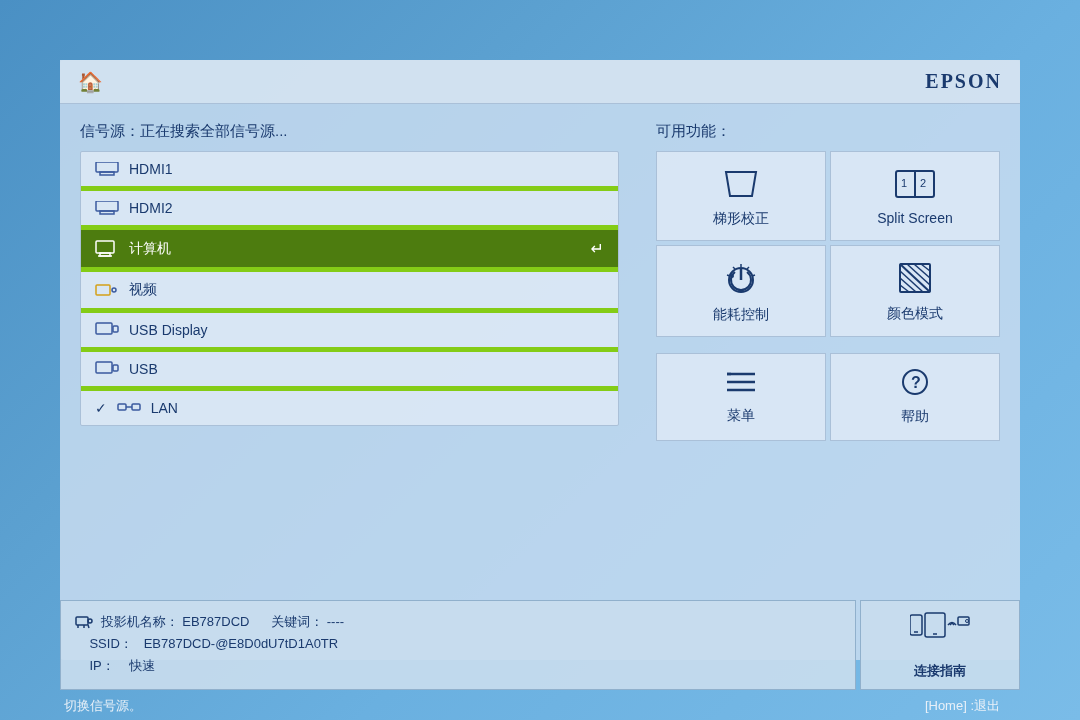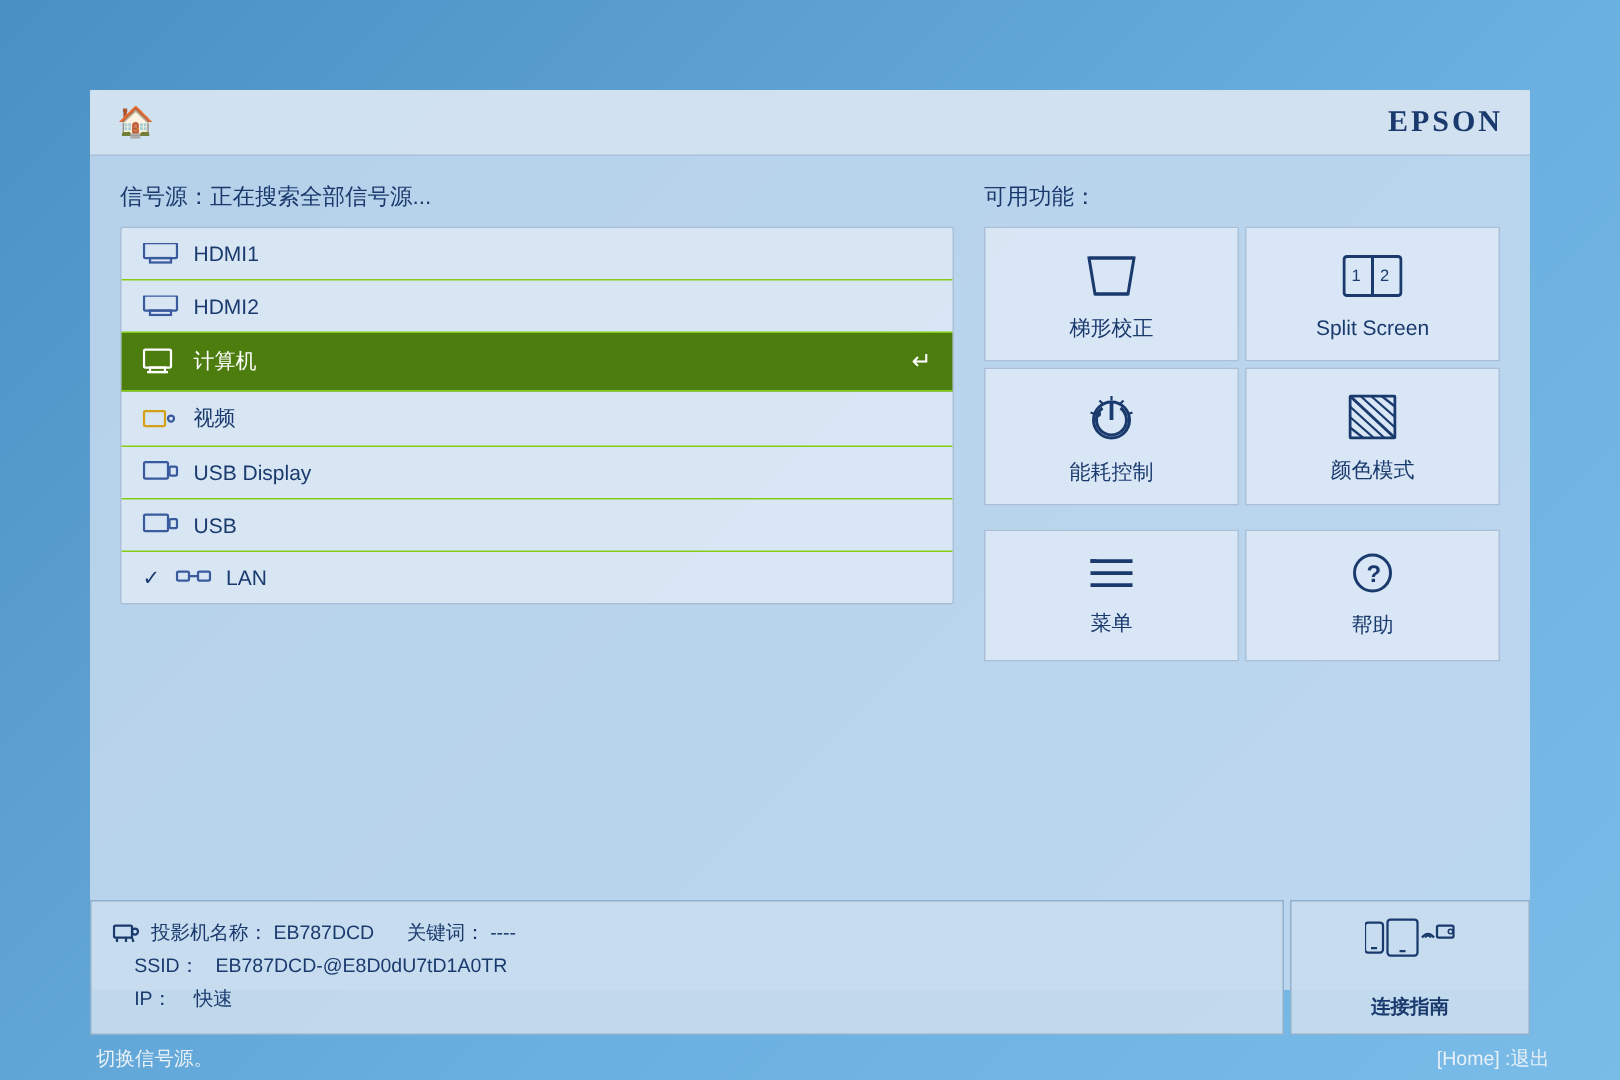--- a/index.html
+++ b/index.html
@@ -41,21 +41,21 @@
       font-weight: bold;
       color: #1a3a6e;
       letter-spacing: 2px;
       font-family: Liberation Serif, serif;
     }
 
     
     .content {
       display: flex;
       padding: 18px 20px;
-      gap: 20px;
+      gap: 37px;
       height: calc(100% - 44px - 100px - 30px);
     }
 
     
     .left-panel {
       flex: 1;
       min-width: 0;
     }
     .section-title {
       color: #1a3a6e;
@@ -65,21 +65,21 @@
     }
     .signal-list {
       background: rgba(220, 232, 245, 0.9);
       border: 1px solid #aac0d8;
       border-radius: 2px;
     }
     .signal-item {
       display: flex;
       align-items: center;
       padding: 9px 14px;
-      border-bottom: 1px solid #84cc16;
+      border-bottom: 5px solid #84cc16;
       color: #1a3a6e;
       font-size: 14px;
       gap: 10px;
     }
     .signal-item:last-child { border-bottom: none; }
     .signal-item.active {
       background: #4d7c0f;
       color: white;
     }
     .signal-item.active .signal-icon { color: white; }
@@ -202,21 +202,21 @@
       color: #1a3a6e;
       font-size: 13px;
       font-weight: bold;
     }
 
     
     .status-bar {
       position: absolute;
       bottom: 0;
       left: 60px;
-      right: 43px;
+      right: 76px;
       height: 28px;
       display: flex;
       align-items: center;
       justify-content: space-between;
       padding: 0 4px;
     }
     .status-left {
       color: #e8f0f8;
       font-size: 13px;
     }

